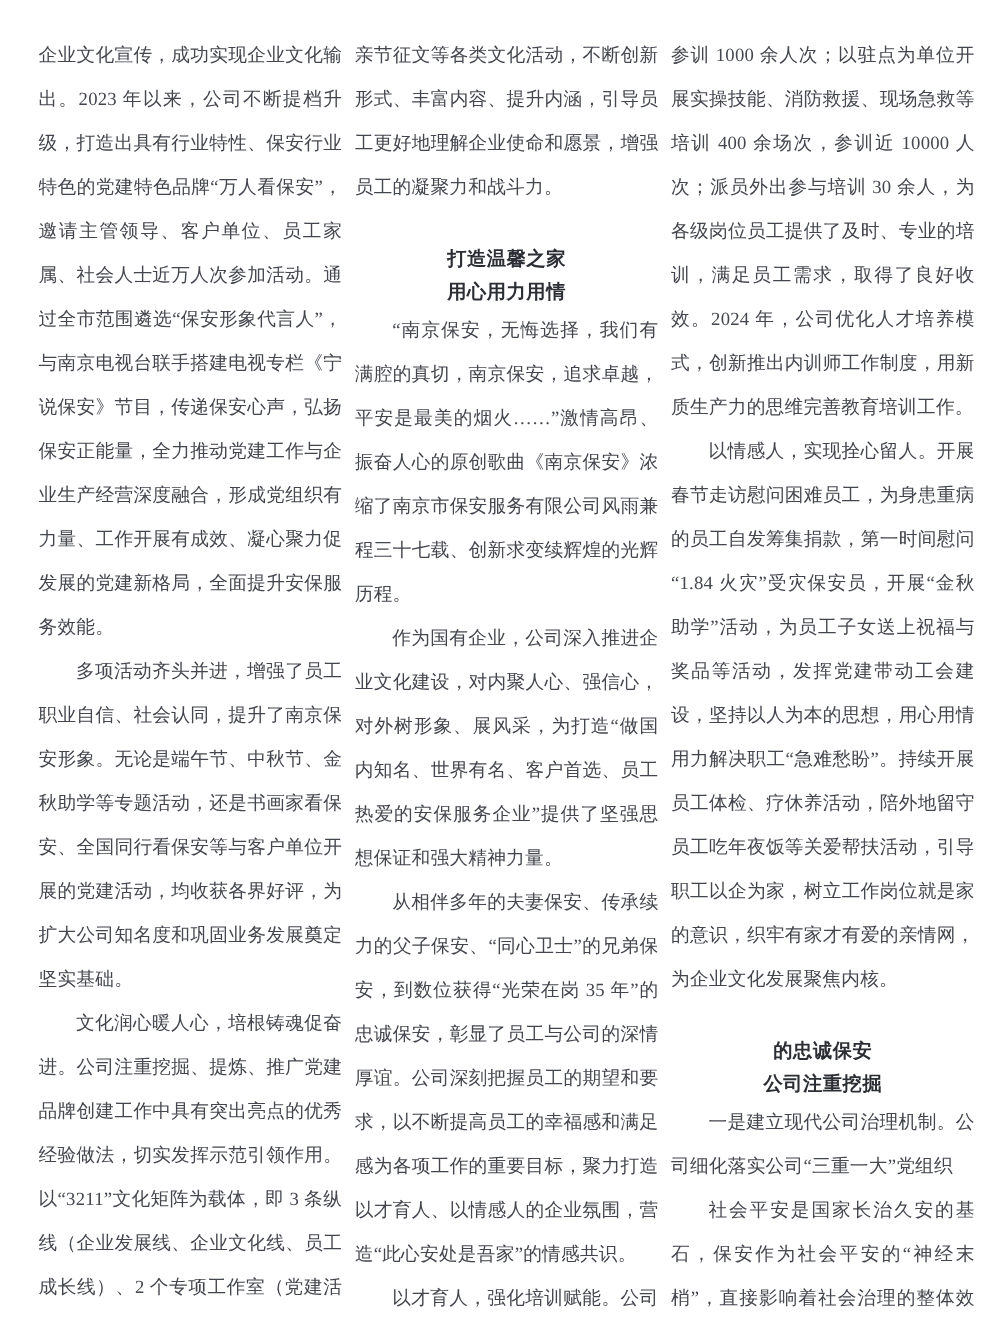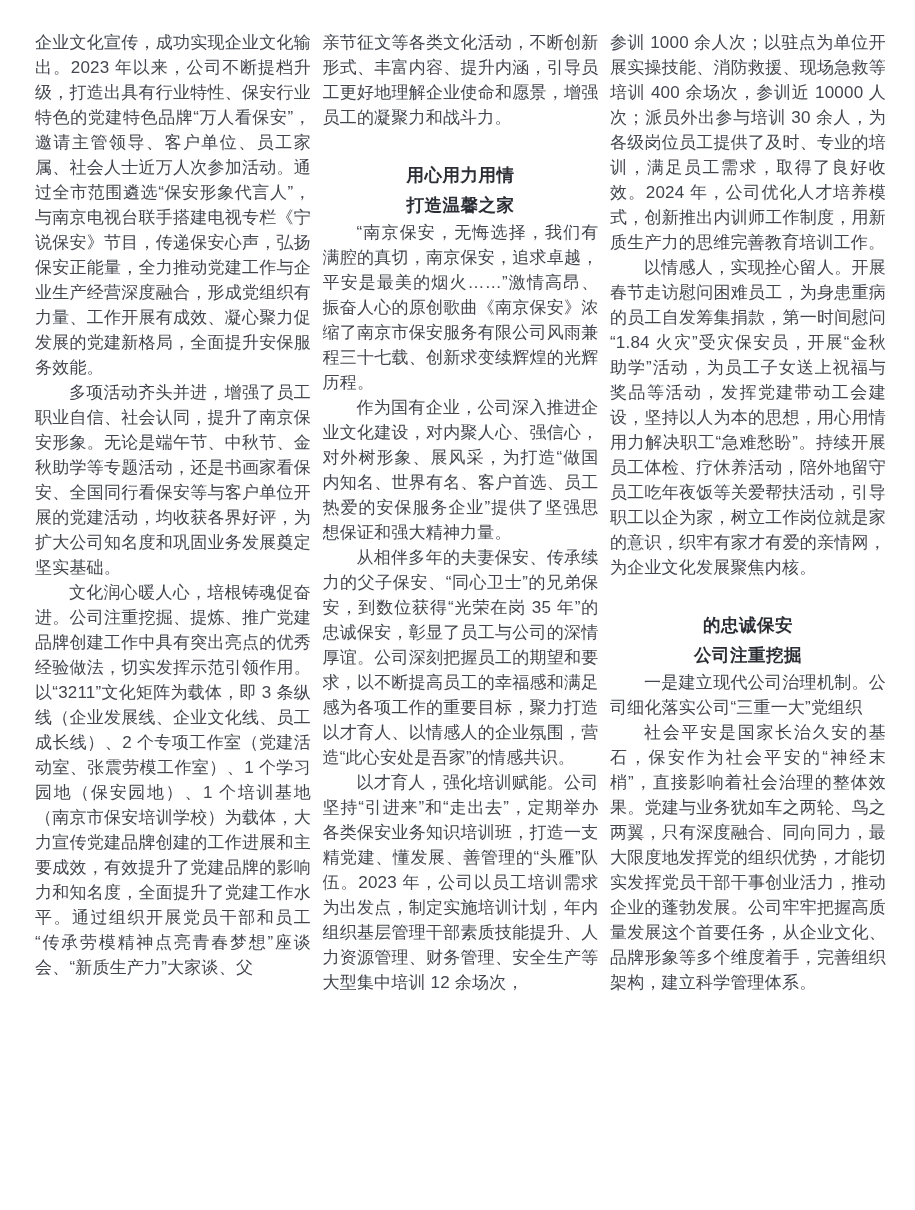--- a/index.html
+++ b/index.html
@@ -22,25 +22,26 @@
     justify-content:space-between;
   }
   .column{
     width:276px;
     flex:0 0 276px;
     overflow:hidden;
   }
   .para{
     margin:0;
     font-size:17px;
-    line-height:25px;
+    line-height:40px;
     color:var(--body-color);
     text-align:justify;
     text-justify:inter-ideograph;
     letter-spacing:0.2px;
+    font-family:Liberation Serif, serif;
   }
   .para.indent{ text-indent:2em; }
   .heading{
     margin:30px 0 0 0;
     font-size:17.5px;
     line-height:30px;
     font-weight:bold;
     color:var(--heading-color);
     text-align:center;
     letter-spacing:0.5px;
@@ -51,22 +52,22 @@
 
 <div class="page">
   <div class="column">
       <p class="para">企业文化宣传，成功实现企业文化输出。2023 年以来，公司不断提档升级，打造出具有行业特性、保安行业特色的党建特色品牌“万人看保安”，邀请主管领导、客户单位、员工家属、社会人士近万人次参加活动。通过全市范围遴选“保安形象代言人”，与南京电视台联手搭建电视专栏《宁说保安》节目，传递保安心声，弘扬保安正能量，全力推动党建工作与企业生产经营深度融合，形成党组织有力量、工作开展有成效、凝心聚力促发展的党建新格局，全面提升安保服务效能。</p>
       <p class="para indent">多项活动齐头并进，增强了员工职业自信、社会认同，提升了南京保安形象。无论是端午节、中秋节、金秋助学等专题活动，还是书画家看保安、全国同行看保安等与客户单位开展的党建活动，均收获各界好评，为扩大公司知名度和巩固业务发展奠定坚实基础。</p>
       <p class="para indent">文化润心暖人心，培根铸魂促奋进。公司注重挖掘、提炼、推广党建品牌创建工作中具有突出亮点的优秀经验做法，切实发挥示范引领作用。以“3211”文化矩阵为载体，即 3 条纵线（企业发展线、企业文化线、员工成长线）、2 个专项工作室（党建活动室、张震劳模工作室）、1 个学习园地（保安园地）、1 个培训基地（南京市保安培训学校）为载体，大力宣传党建品牌创建的工作进展和主要成效，有效提升了党建品牌的影响力和知名度，全面提升了党建工作水平。通过组织开展党员干部和员工“传承劳模精神点亮青春梦想”座谈会、“新质生产力”大家谈、父</p>
     </div>
   <div class="column">
       <p class="para">亲节征文等各类文化活动，不断创新形式、丰富内容、提升内涵，引导员工更好地理解企业使命和愿景，增强员工的凝聚力和战斗力。</p>
       <h3 class="heading">
+        <div>打造温馨之家</div>
         <div>用心用力用情</div>
-        <div>打造温馨之家</div>
       </h3>
       <p class="para indent">“南京保安，无悔选择，我们有满腔的真切，南京保安，追求卓越，平安是最美的烟火……”激情高昂、振奋人心的原创歌曲《南京保安》浓缩了南京市保安服务有限公司风雨兼程三十七载、创新求变续辉煌的光辉历程。</p>
       <p class="para indent">作为国有企业，公司深入推进企业文化建设，对内聚人心、强信心，对外树形象、展风采，为打造“做国内知名、世界有名、客户首选、员工热爱的安保服务企业”提供了坚强思想保证和强大精神力量。</p>
       <p class="para indent">从相伴多年的夫妻保安、传承续力的父子保安、“同心卫士”的兄弟保安，到数位获得“光荣在岗 35 年”的忠诚保安，彰显了员工与公司的深情厚谊。公司深刻把握员工的期望和要求，以不断提高员工的幸福感和满足感为各项工作的重要目标，聚力打造以才育人、以情感人的企业氛围，营造“此心安处是吾家”的情感共识。</p>
       <p class="para indent">以才育人，强化培训赋能。公司坚持“引进来”和“走出去”，定期举办各类保安业务知识培训班，打造一支精党建、懂发展、善管理的“头雁”队伍。2023 年，公司以员工培训需求为出发点，制定实施培训计划，年内组织基层管理干部素质技能提升、人力资源管理、财务管理、安全生产等大型集中培训 12 余场次，</p>
     </div>
   <div class="column">
       <p class="para">参训 1000 余人次；以驻点为单位开展实操技能、消防救援、现场急救等培训 400 余场次，参训近 10000 人次；派员外出参与培训 30 余人，为各级岗位员工提供了及时、专业的培训，满足员工需求，取得了良好收效。2024 年，公司优化人才培养模式，创新推出内训师工作制度，用新质生产力的思维完善教育培训工作。</p>
       <p class="para indent">以情感人，实现拴心留人。开展春节走访慰问困难员工，为身患重病的员工自发筹集捐款，第一时间慰问“1.84 火灾”受灾保安员，开展“金秋助学”活动，为员工子女送上祝福与奖品等活动，发挥党建带动工会建设，坚持以人为本的思想，用心用情用力解决职工“急难愁盼”。持续开展员工体检、疗休养活动，陪外地留守员工吃年夜饭等关爱帮扶活动，引导职工以企为家，树立工作岗位就是家的意识，织牢有家才有爱的亲情网，为企业文化发展聚焦内核。</p>
       <h3 class="heading">

